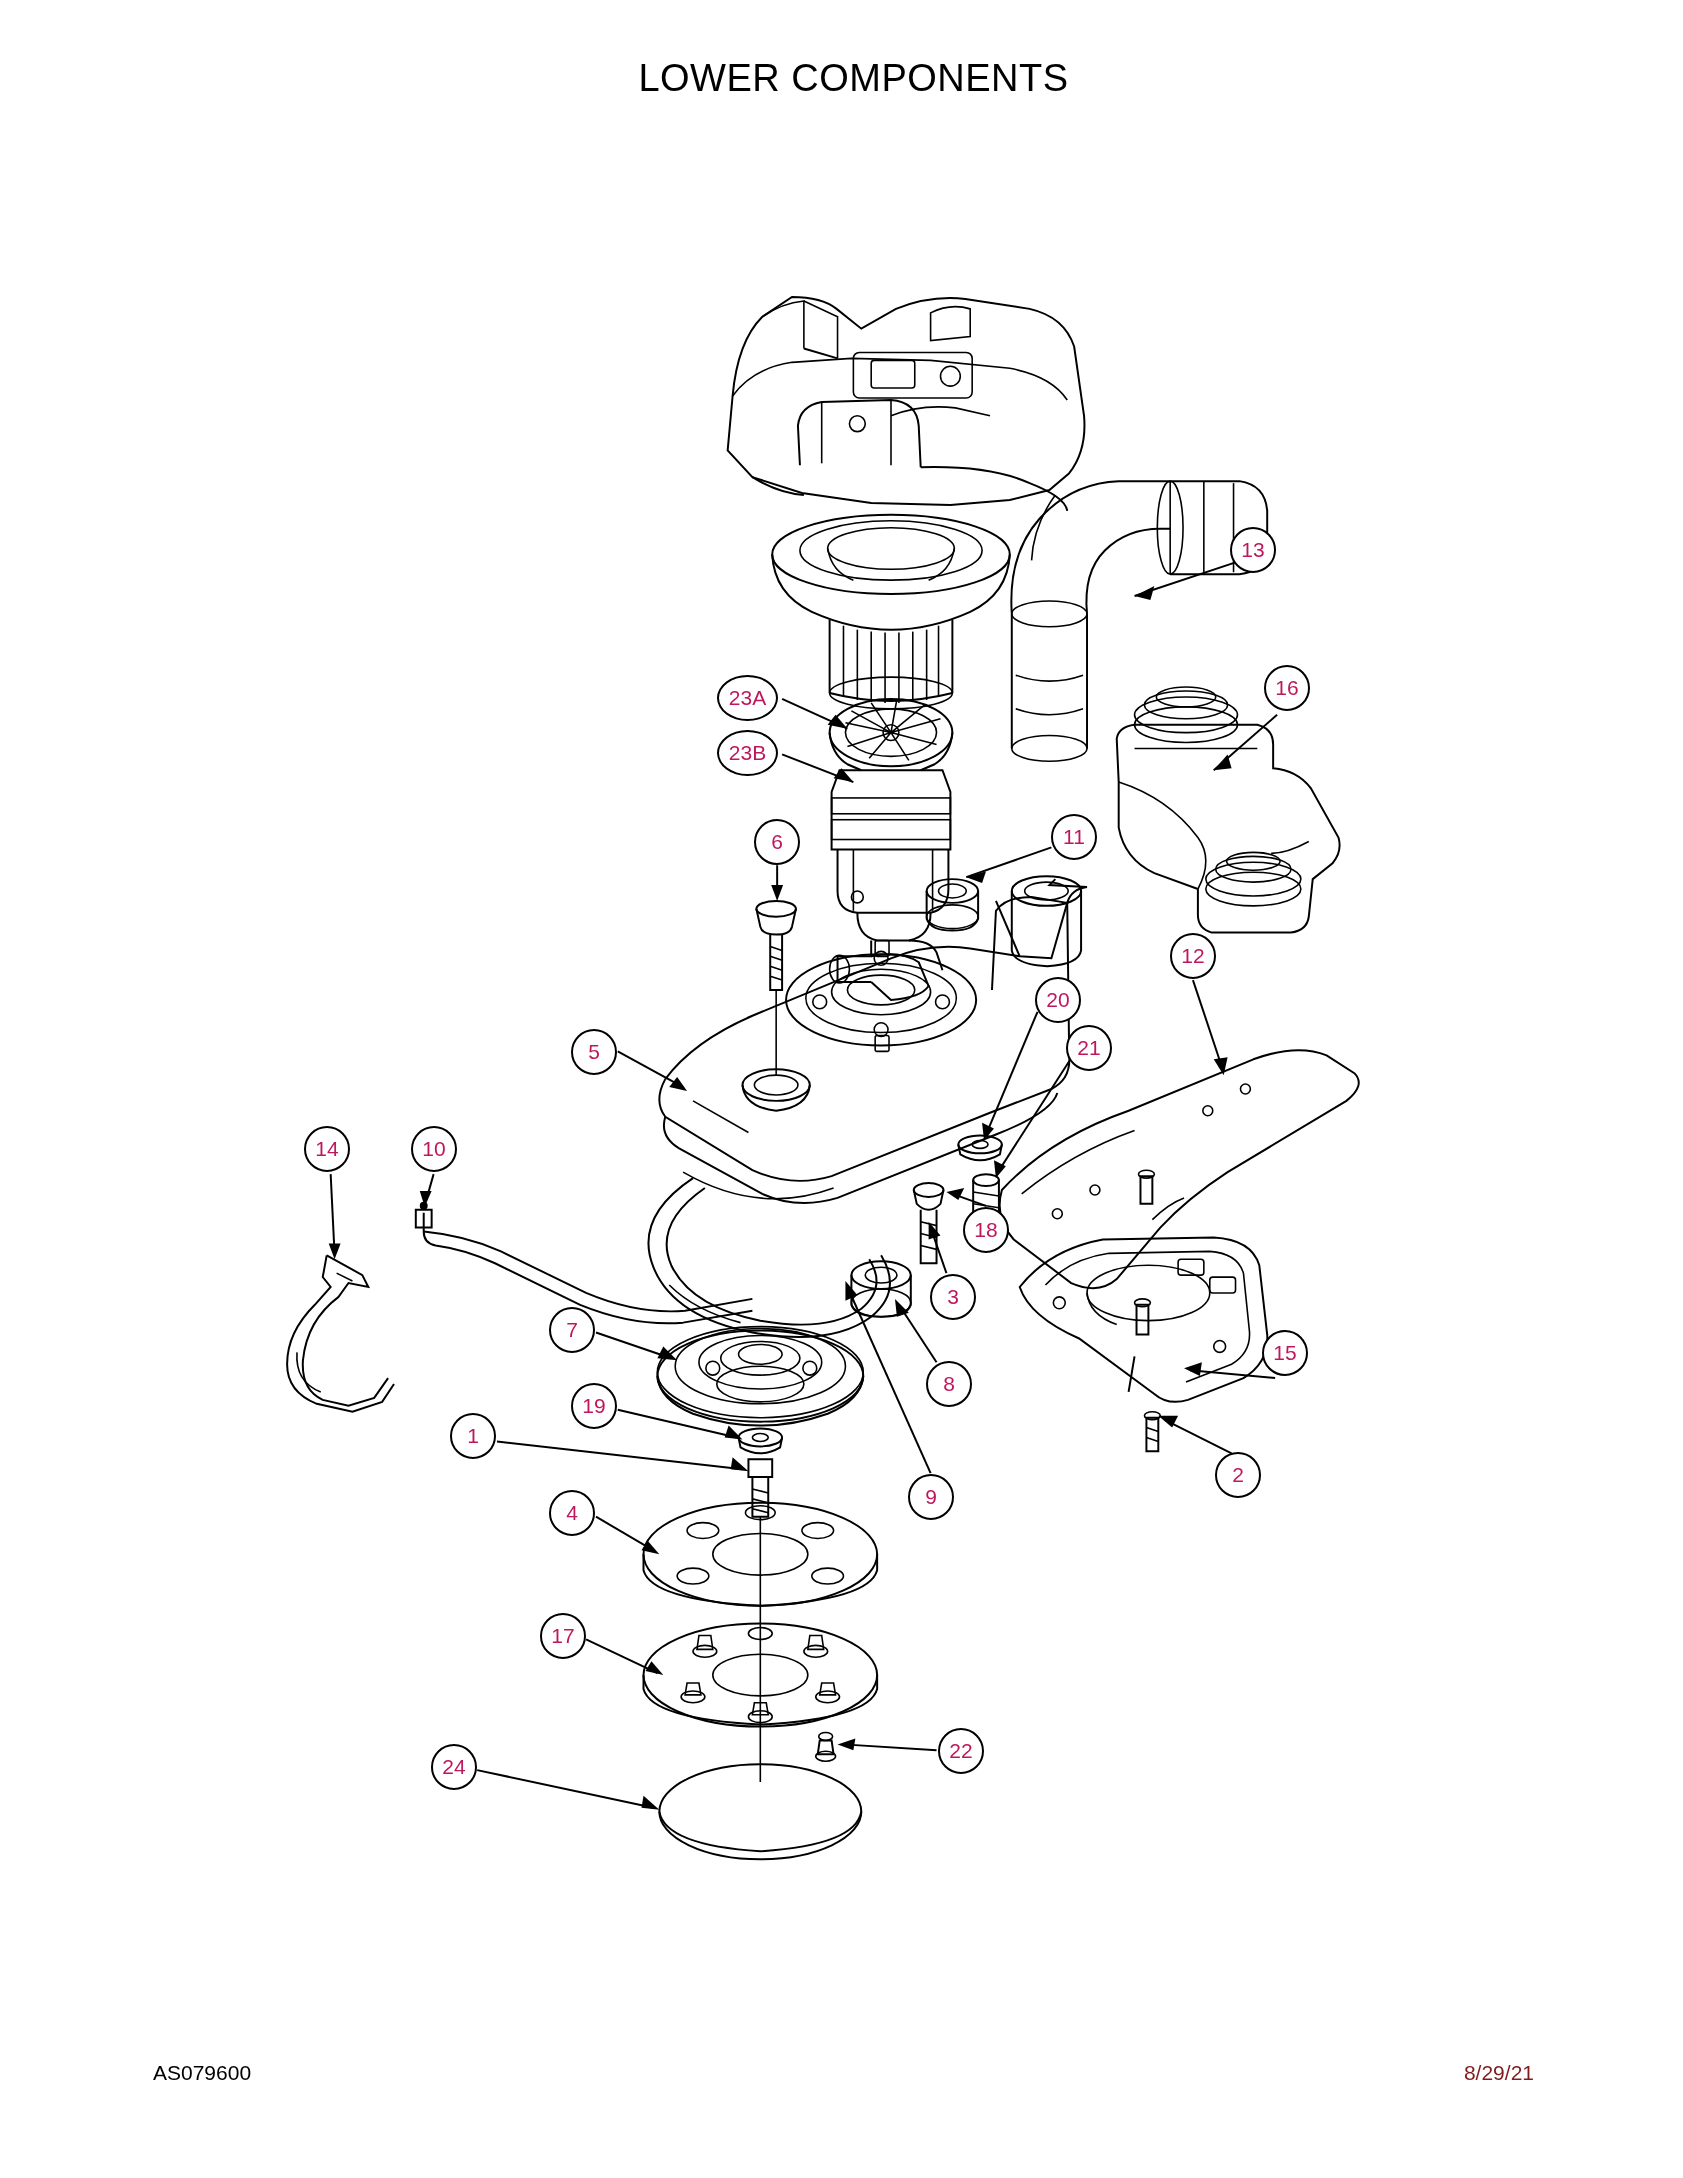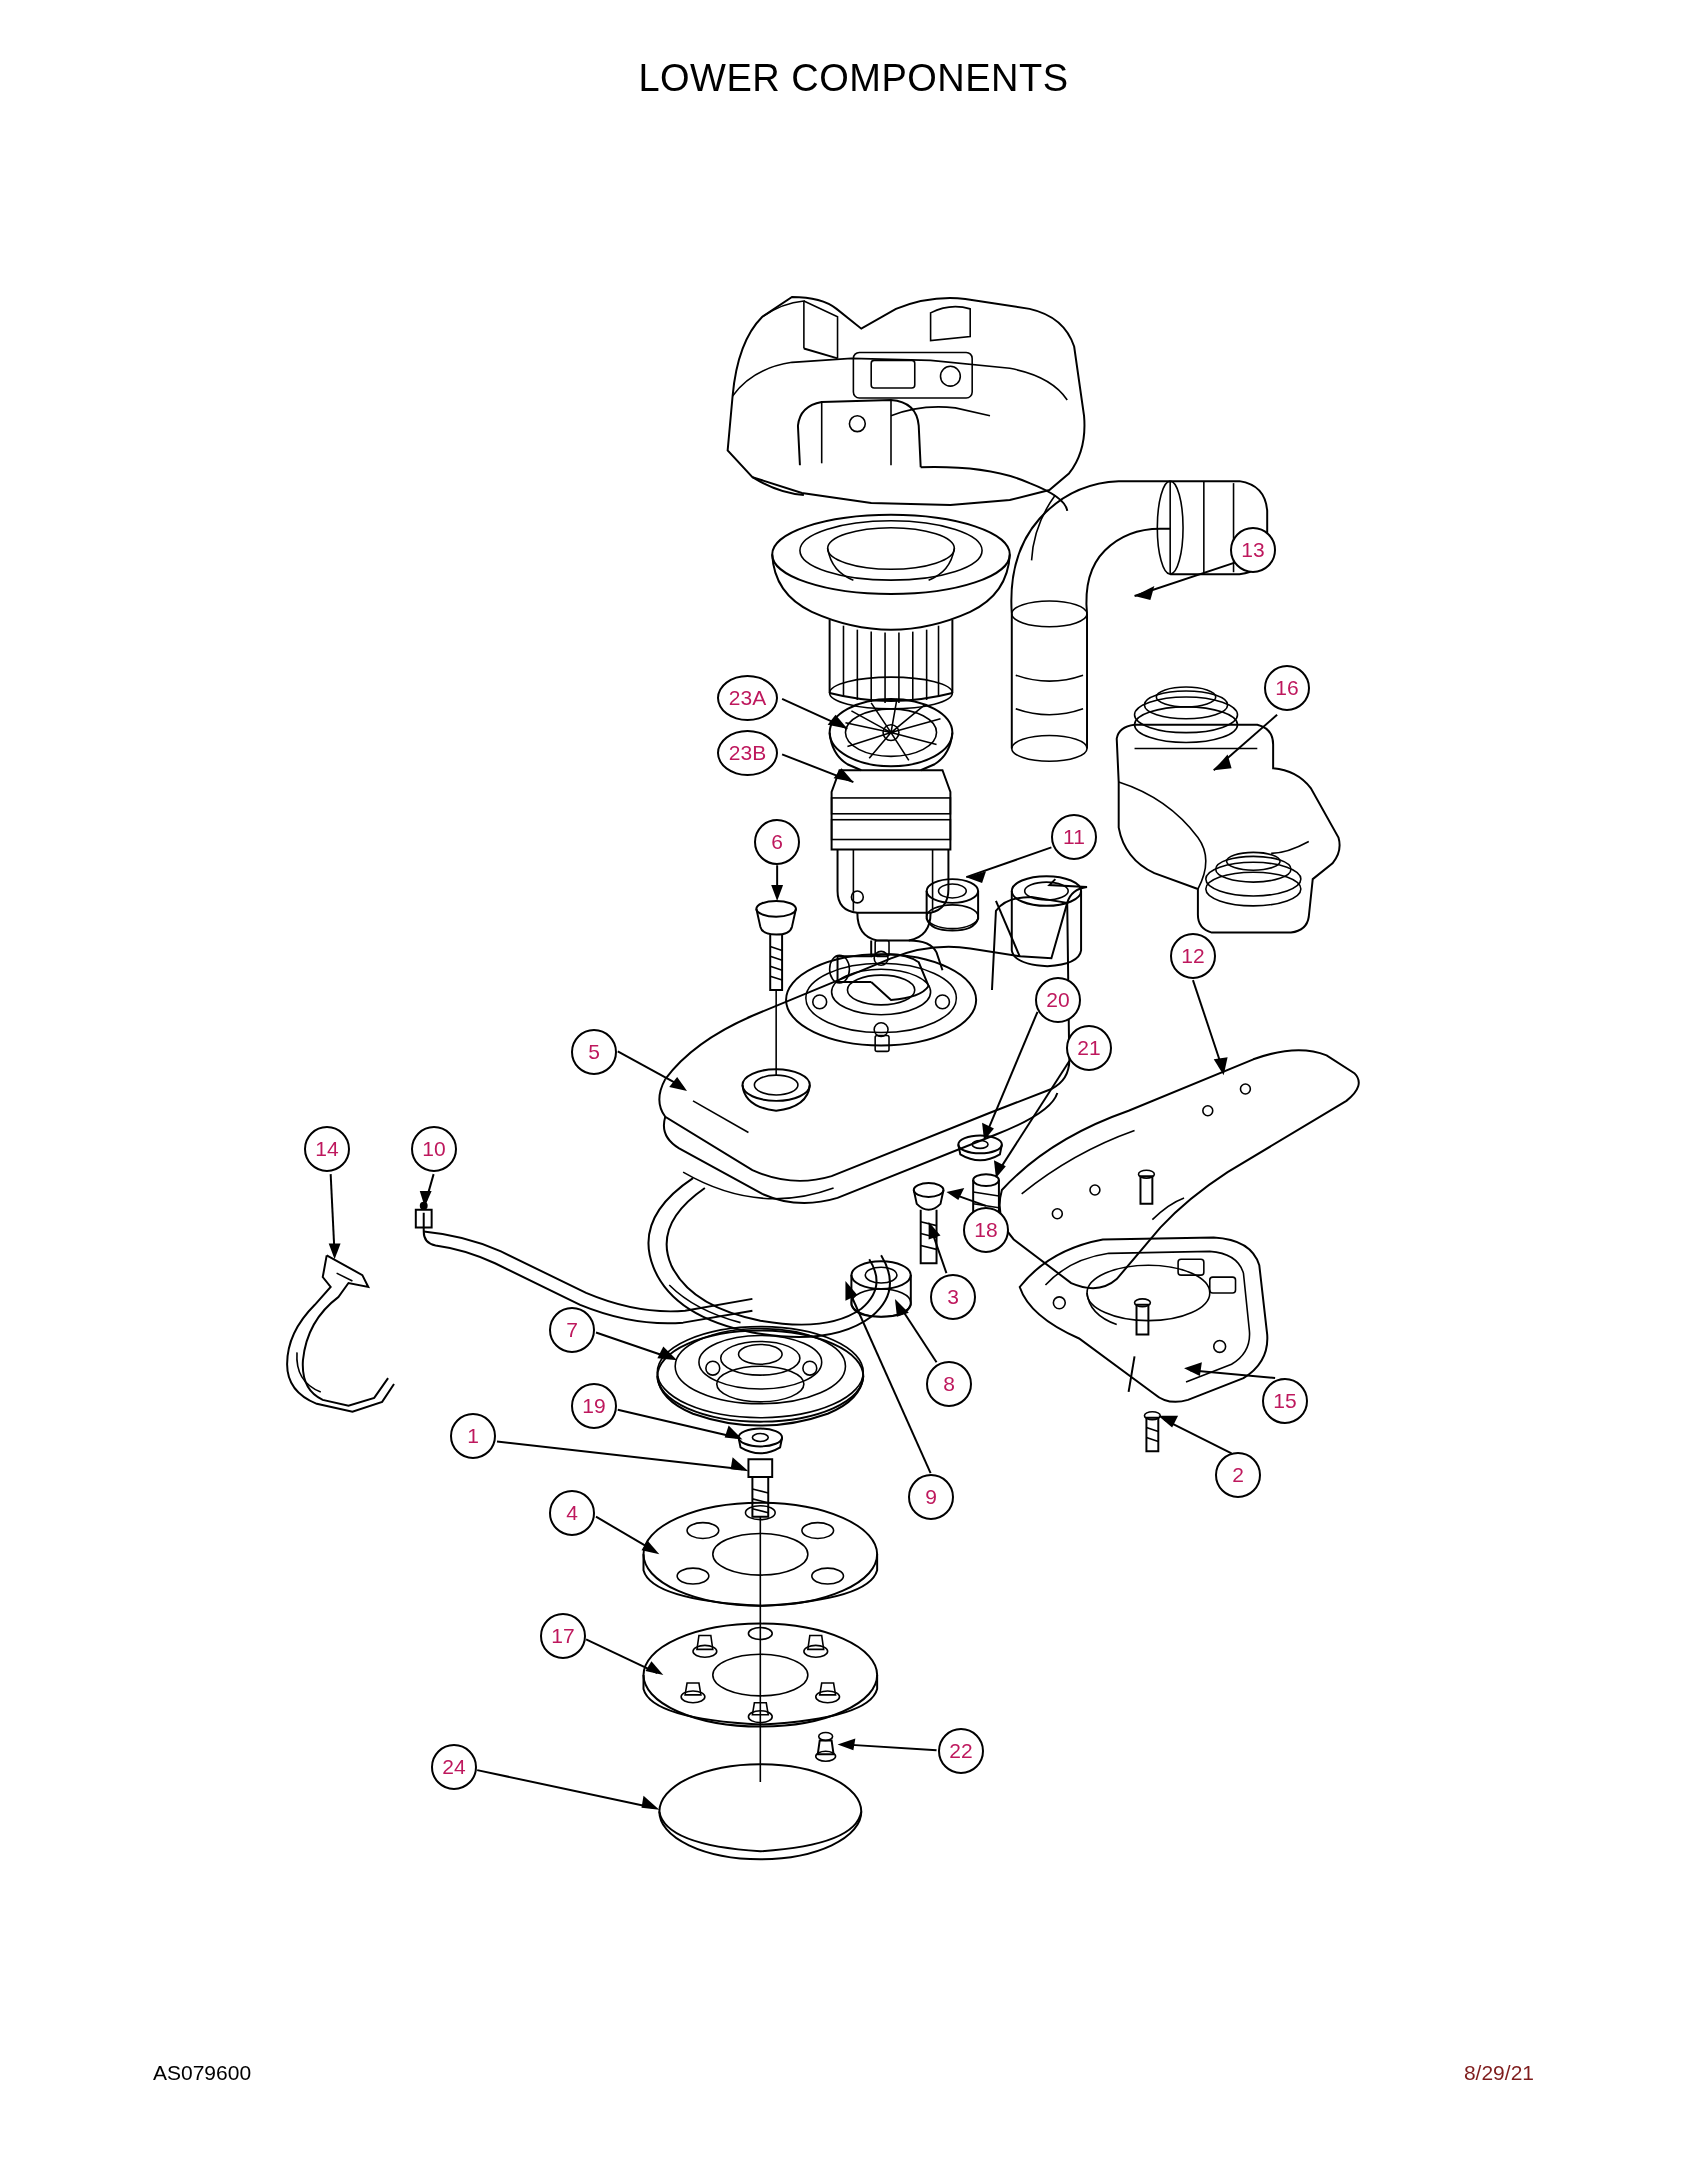--- a/index.html
+++ b/index.html
@@ -481,21 +481,21 @@
     </div>
   <div class="callout c1" style="left:930px; top:1274px;">
       <span>3</span>
     </div>
   <div class="callout c1" style="left:549px; top:1307px;">
       <span>7</span>
     </div>
   <div class="callout c1" style="left:926px; top:1361px;">
       <span>8</span>
     </div>
-  <div class="callout c1" style="left:1262px; top:1378px;">
+  <div class="callout c1" style="left:1262px; top:1330px;">
       <span>15</span>
     </div>
   <div class="callout c1" style="left:571px; top:1383px;">
       <span>19</span>
     </div>
   <div class="callout c1" style="left:450px; top:1413px;">
       <span>1</span>
     </div>
   <div class="callout c1" style="left:1215px; top:1452px;">
       <span>2</span>

